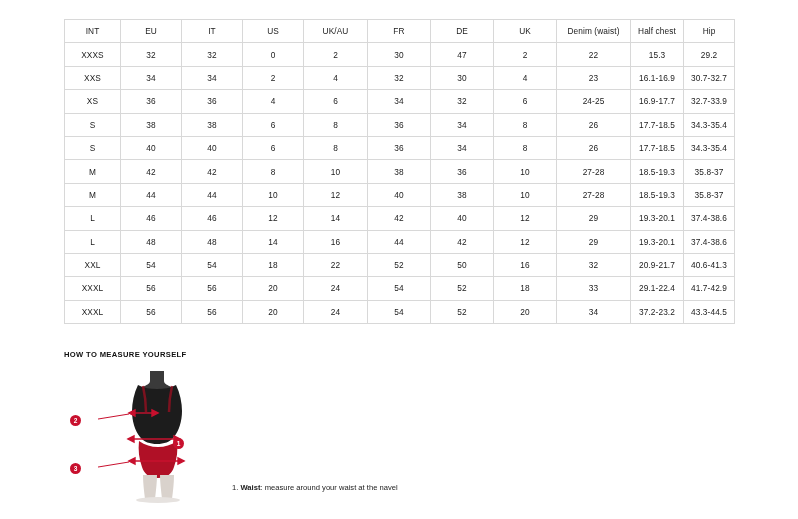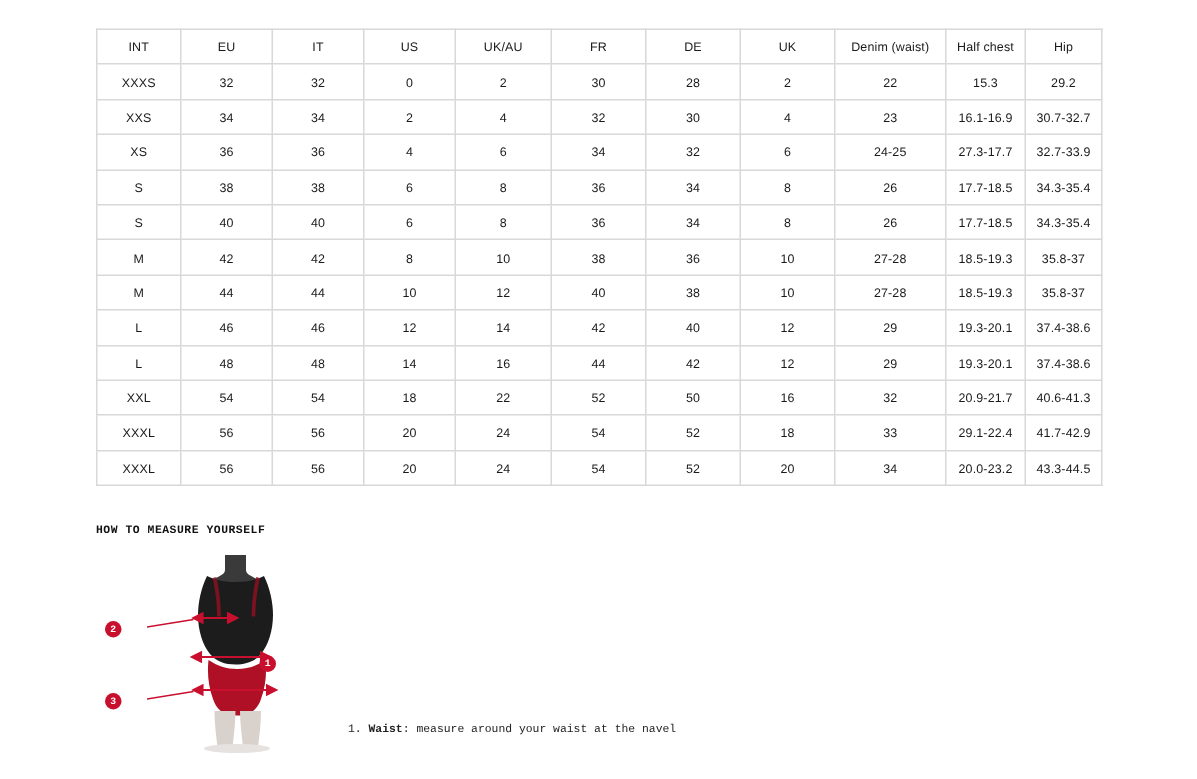--- a/index.html
+++ b/index.html
@@ -58,21 +58,20 @@
   col.c8 { width: 74px; }
   col.c9 { width: 53px; }
   col.c10 { width: 51px; }
 
   
   .measure {
     position: absolute;
     left: 64px;
     top: 350px;
     width: 680px;
-    font-family: Liberation Mono, monospace;
   }
   .measure-title {
     font-size: 7.6px;
     font-weight: bold;
     letter-spacing: 0.35px;
     color: #111;
     margin-bottom: 10px;
   }
   .measure-body {
     position: relative;
@@ -156,21 +155,21 @@
         </tr>
       </thead>
       <tbody>
         <tr>
           <td>XXXS</td>
           <td>32</td>
           <td>32</td>
           <td>0</td>
           <td>2</td>
           <td>30</td>
-          <td>28</td>
+          <td>47</td>
           <td>2</td>
           <td>22</td>
           <td>15.3</td>
           <td>29.2</td>
         </tr>
         <tr>
           <td>XXS</td>
           <td>34</td>
           <td>34</td>
           <td>2</td>
@@ -185,21 +184,21 @@
         <tr>
           <td>XS</td>
           <td>36</td>
           <td>36</td>
           <td>4</td>
           <td>6</td>
           <td>34</td>
           <td>32</td>
           <td>6</td>
           <td>24-25</td>
-          <td>27.3-17.7</td>
+          <td>16.9-17.7</td>
           <td>32.7-33.9</td>
         </tr>
         <tr>
           <td>S</td>
           <td>38</td>
           <td>38</td>
           <td>6</td>
           <td>8</td>
           <td>36</td>
           <td>34</td>
@@ -302,21 +301,21 @@
         <tr>
           <td>XXXL</td>
           <td>56</td>
           <td>56</td>
           <td>20</td>
           <td>24</td>
           <td>54</td>
           <td>52</td>
           <td>20</td>
           <td>34</td>
-          <td>20.0-23.2</td>
+          <td>37.2-23.2</td>
           <td>43.3-44.5</td>
         </tr>
       </tbody>
     </table>
   </div>
 
   <div class="measure">
     <div class="measure-title">HOW TO MEASURE YOURSELF</div>
 
     <div class="measure-body">

